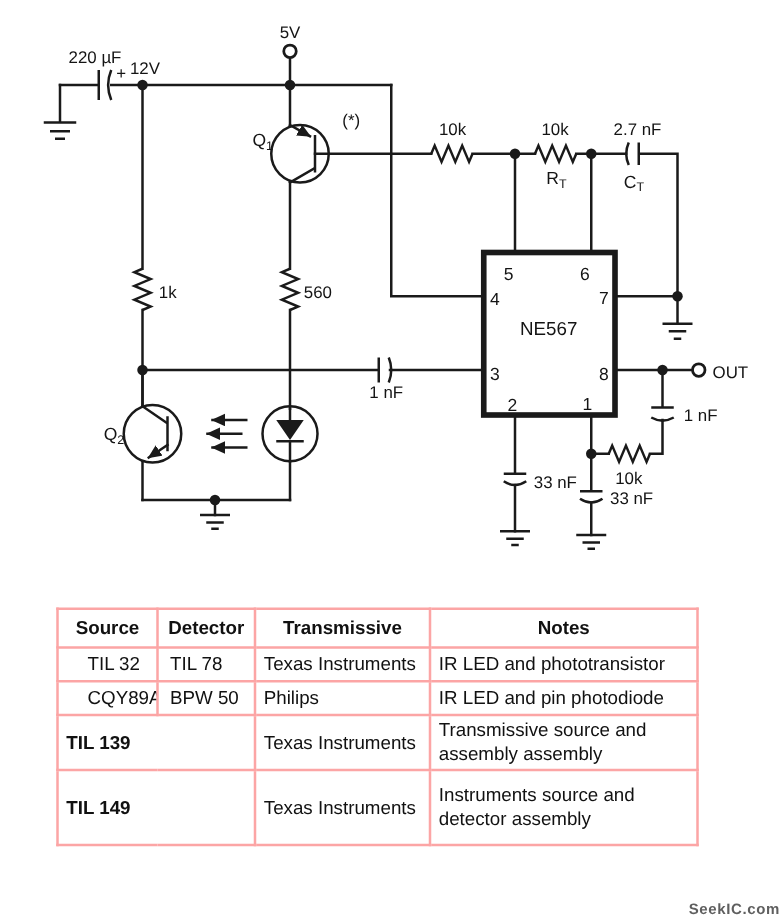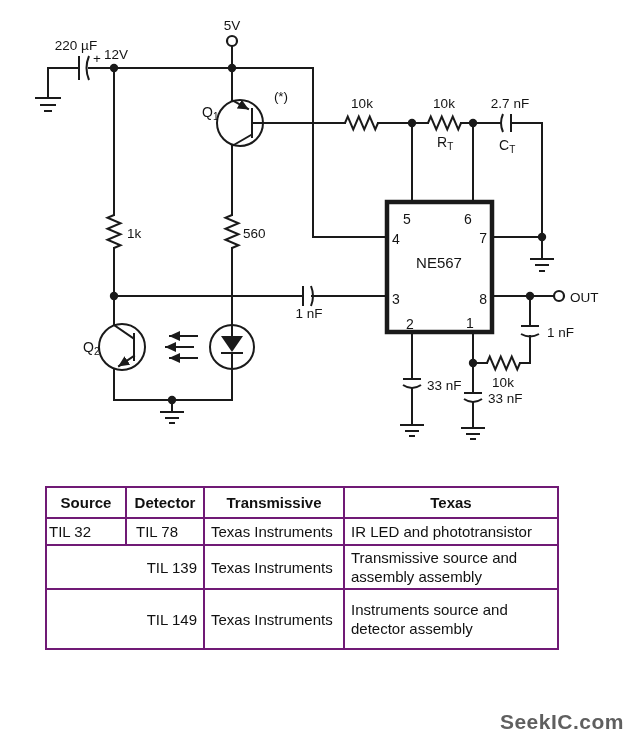--- a/index.html
+++ b/index.html
@@ -9,30 +9,30 @@
   svg .sub{font-size:10px;}
   svg .pin{font-size:14px;}
   svg .icname{font-size:15px;}
   .wire{stroke:#1a1a1a;stroke-width:2;fill:none;stroke-linecap:square;}
   .sym{stroke:#1a1a1a;stroke-width:2;fill:none;}
   .thick{stroke:#1a1a1a;stroke-width:4.5;fill:#fff;}
   .dot{fill:#1a1a1a;stroke:none;}
   .fillink{fill:#1a1a1a;stroke:none;}
   .term{stroke:#1a1a1a;stroke-width:2.2;fill:#fff;}
   #parts-table{position:absolute;left:45px;top:486px;width:512px;border-collapse:collapse;table-layout:fixed;background:#fff;}
-  #parts-table th,#parts-table td{border:2px solid #701a75;font-size:15px;line-height:19px;padding:2px 6px;vertical-align:middle;overflow:hidden;}
+  #parts-table th,#parts-table td{border:2px solid #fca5a5;font-size:15px;line-height:19px;padding:2px 6px;vertical-align:middle;overflow:hidden;}
   #parts-table th{font-weight:bold;text-align:center;height:25px;}
   #parts-table td{text-align:left;}
-  #parts-table td.c1{padding-left:2px;}
+  #parts-table td.c1{padding-left:23px;}
   #parts-table td.c2{padding-left:9px;margin-top:16px;}
-  #parts-table td.merged{text-align:right;}
+  #parts-table td.merged{text-align:left;font-weight:bold;}
   tr.r{height:27px;}
   tr.tall1{height:42px;}
   tr.tall2{height:60px;}
-  #watermark{position:absolute;right:2px;bottom:4px;font-size:21px;font-weight:bold;letter-spacing:0.5px;color:#4a4a4a;opacity:0.88;}
+  #watermark{position:absolute;right:2px;bottom:4px;font-size:12px;font-weight:bold;letter-spacing:0.5px;color:#4a4a4a;opacity:0.88;}
 </style>
 </head>
 <body>
 
 <div id="stage">
 
 <svg width="626" height="480" viewBox="0 0 626 480">
   <defs>
     <marker id="arr" markerUnits="userSpaceOnUse" markerWidth="13" markerHeight="12" refX="10" refY="5" orient="auto">
       <path d="M0,0 L11,5 L0,10 Z" fill="#1a1a1a"></path>
@@ -223,30 +223,36 @@
         <col style="width:80px">
         <col style="width:78px">
         <col style="width:140px">
         <col style="width:214px">
       </colgroup>
   <thead>
     <tr>
       <th>Source</th>
       <th>Detector</th>
       <th>Transmissive</th>
-      <th>Texas</th>
+      <th>Notes</th>
     </tr>
   </thead>
   <tbody>
     <tr class="r">
       <td class="c1">TIL 32</td>
       <td class="c2">TIL 78</td>
       <td>Texas Instruments</td>
       <td>IR LED and phototransistor</td>
     </tr>
+    <tr class="r">
+      <td class="c1">CQY89A</td>
+      <td class="c2">BPW 50</td>
+      <td>Philips</td>
+      <td>IR LED and pin photodiode</td>
+    </tr>
     <tr class="tall1">
       <td class="merged" colspan="2">TIL 139</td>
       <td>Texas Instruments</td>
       <td>Transmissive source and assembly assembly</td>
     </tr>
     <tr class="tall2">
       <td class="merged" colspan="2">TIL 149</td>
       <td>Texas Instruments</td>
       <td>Instruments source and detector assembly</td>
     </tr>

